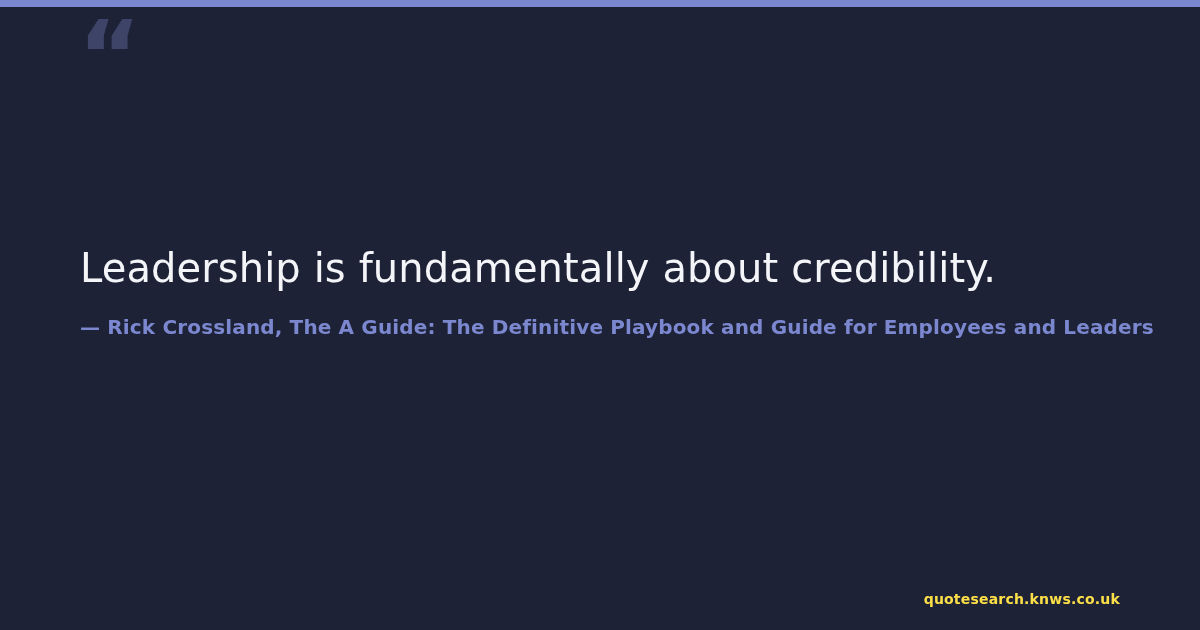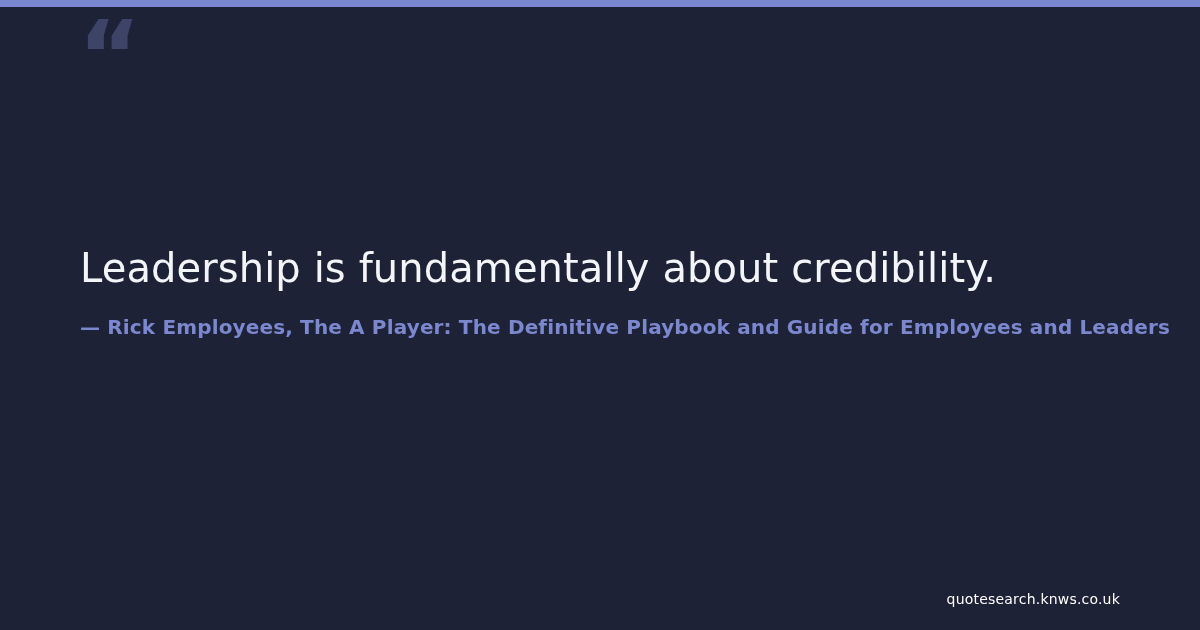--- a/index.html
+++ b/index.html
@@ -85,37 +85,37 @@
     color: #7b88d0;
   }
 
   
   .watermark {
     position: absolute;
     right: 80px;
     bottom: 23px;
     font-family: "DejaVu Sans", "Liberation Sans", sans-serif;
     font-size: 14px;
-    font-weight: 400;
-    color: #ffffff;
+    font-weight: 700;
+    color: #fde047;
     letter-spacing: 0.2px;
   }
 </style>
 </head>
 <body>
 
 <div class="quote-card">
 
   <div class="accent-bar"></div>
 
   <div class="quote-mark">“</div>
 
   <div class="quote-body">
     <p class="quote-text">Leadership is fundamentally about credibility.</p>
 
     <p class="quote-attribution">
-      <span class="attr-dash">—</span><span>&nbsp;</span><span>Rick Employees, The A Player: The Definitive Playbook and Guide for Employees and Leaders</span>
+      <span class="attr-dash">—</span><span>&nbsp;</span><span>Rick Crossland, The A Guide: The Definitive Playbook and Guide for Employees and Leaders</span>
     </p>
   </div>
 
   <div class="watermark">quotesearch.knws.co.uk</div>
 
 </div>
 
 </body></html>

